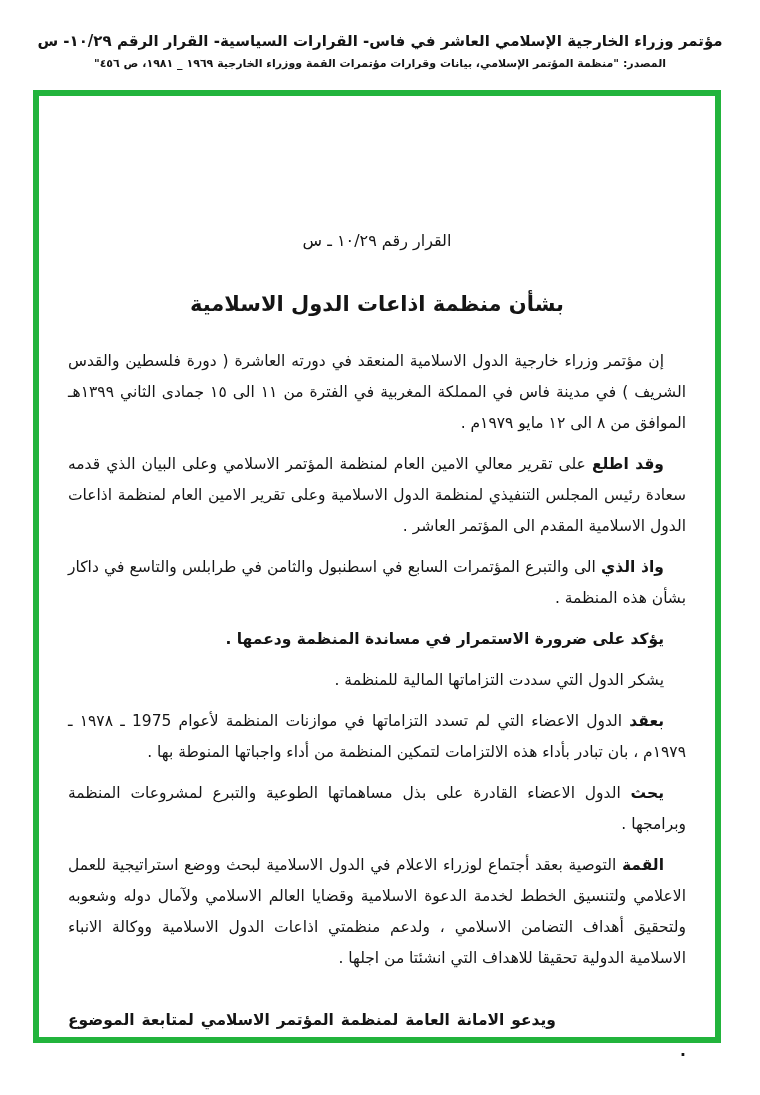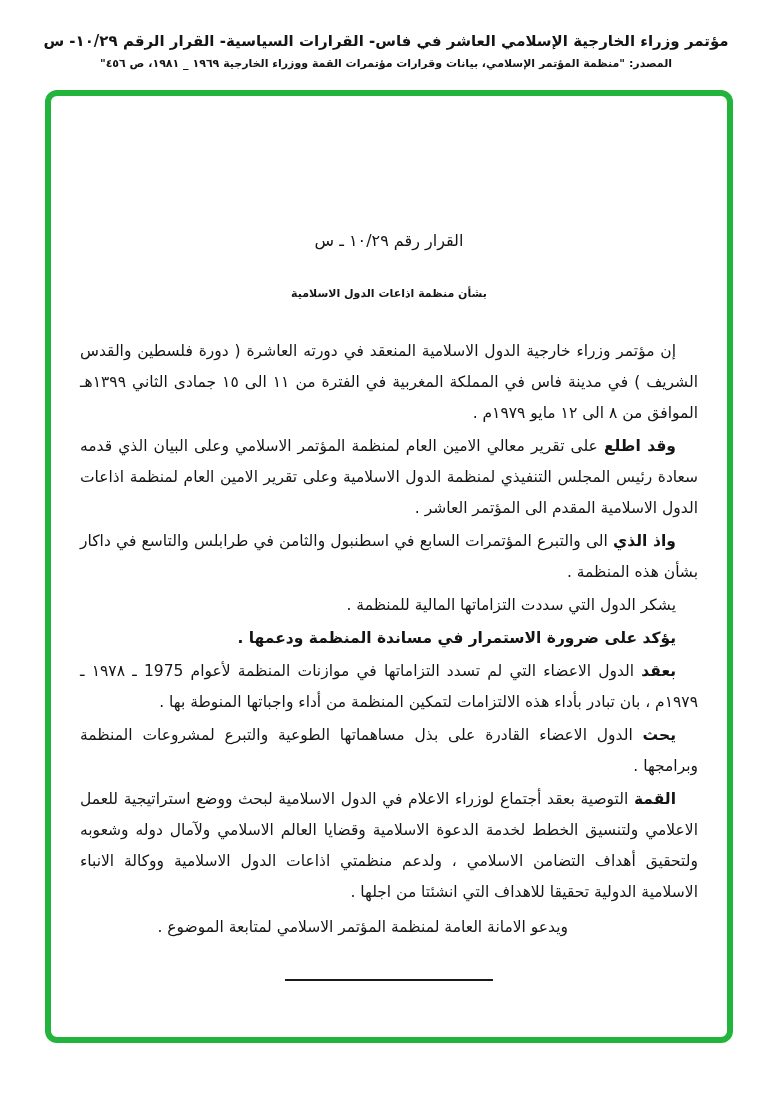--- a/index.html
+++ b/index.html
@@ -3,21 +3,21 @@
 <meta charset="utf-8">
 <style>
   * { box-sizing: border-box; margin: 0; padding: 0; }
   html, body {
     width: 760px; height: 1095px;
     background: #ffffff;
     font-family: "DejaVu Sans", sans-serif;
     color: #151515;
     overflow: hidden;
   }
-  .page { width: 760px; height: 828px; position: relative; padding-left: 12px; }
+  .page { width: 760px; height: 828px; position: relative; }
 
   
   .top-header {
     direction: rtl;
     text-align: center;
     padding-top: 30px;
   }
   .top-header .line1 {
     font-size: 15px;
     font-weight: bold;
@@ -30,53 +30,54 @@
     line-height: 17px;
     margin-top: 3px;
   }
 
   
   .doc-frame {
     margin: 18px 0 0 33px;
     width: 688px;
     height: 953px;
     border: 6px solid #22b43c;
-    border-radius: 12px;
+    border-radius: 0;
     background: #ffffff;
   }
   .doc-content {
     direction: rtl;
     padding: 0 29px;
   }
 
   .doc-title {
     text-align: center;
     font-size: 16px;
     line-height: 26px;
     margin-top: 132px;
   }
   .doc-subtitle {
     text-align: center;
-    font-size: 11px;
+    font-size: 21px;
     font-weight: bold;
     line-height: 26px;
-    margin-top: 27px;
+    margin-top: 37px;
   }
 
   .doc-content p {
     font-size: 15.5px;
     line-height: 31px;
     text-align: justify;
     text-indent: 22px;
-    margin-top: 2px;
+    margin-top: 10px;
   }
   .doc-content p.first { margin-top: 29px; }
   .doc-content p.closing {
-    margin-top: 4px;
+    margin-top: 31px;
     text-indent: 130px;
+    font-weight: bold;
   }
   .doc-content p b { font-weight: bold; }
 
   .divider {
     width: 208px;
     border-top: 2px solid #1a1a1a;
     margin: 36px auto 0 auto;
   }
 </style>
 </head>
@@ -95,23 +96,23 @@
       <div class="doc-title">القرار رقم ١٠/٢٩ ـ س</div>
 
       <div class="doc-subtitle">بشأن منظمة اذاعات الدول الاسلامية</div>
 
       <p class="first"><b></b><span>إن مؤتمر وزراء خارجية الدول الاسلامية المنعقد في دورته العاشرة ( دورة فلسطين والقدس الشريف ) في مدينة فاس في المملكة المغربية في الفترة من ١١ الى ١٥ جمادى الثاني ١٣٩٩هـ الموافق من ٨ الى ١٢ مايو ١٩٧٩م .</span></p>
 
       <p><b>وقد اطلع</b><span> على تقرير معالي الامين العام لمنظمة المؤتمر الاسلامي وعلى البيان الذي قدمه سعادة رئيس المجلس التنفيذي لمنظمة الدول الاسلامية وعلى تقرير الامين العام لمنظمة اذاعات الدول الاسلامية المقدم الى المؤتمر العاشر .</span></p>
 
       <p><b>واذ الذي</b><span> الى والتبرع المؤتمرات السابع في اسطنبول والثامن في طرابلس والتاسع في داكار بشأن هذه المنظمة .</span></p>
 
+      <p><b>يؤكد على ضرورة الاستمرار في مساندة المنظمة ودعمها .</b><span></span></p>
+
       <p><b></b><span>يشكر الدول التي سددت التزاماتها المالية للمنظمة .</span></p>
-
-      <p><b>يؤكد على ضرورة الاستمرار في مساندة المنظمة ودعمها .</b><span></span></p>
 
       <p><b>بعقد</b><span> الدول الاعضاء التي لم تسدد التزاماتها في موازنات المنظمة لأعوام 1975 ـ ١٩٧٨ ـ ١٩٧٩م ، بان تبادر بأداء هذه الالتزامات لتمكين المنظمة من أداء واجباتها المنوطة بها .</span></p>
 
       <p><b>يحث</b><span> الدول الاعضاء القادرة على بذل مساهماتها الطوعية والتبرع لمشروعات المنظمة وبرامجها .</span></p>
 
       <p><b>القمة</b><span> التوصية بعقد أجتماع لوزراء الاعلام في الدول الاسلامية لبحث ووضع استراتيجية للعمل الاعلامي ولتنسيق الخطط لخدمة الدعوة الاسلامية وقضايا العالم الاسلامي ولآمال دوله وشعوبه ولتحقيق أهداف التضامن الاسلامي ، ولدعم منظمتي اذاعات الدول الاسلامية ووكالة الانباء الاسلامية الدولية تحقيقا للاهداف التي انشئتا من اجلها .</span></p>
 
       <p class="closing"><b></b><span>ويدعو الامانة العامة لمنظمة المؤتمر الاسلامي لمتابعة الموضوع .</span></p>
 
       <div class="divider"></div>

